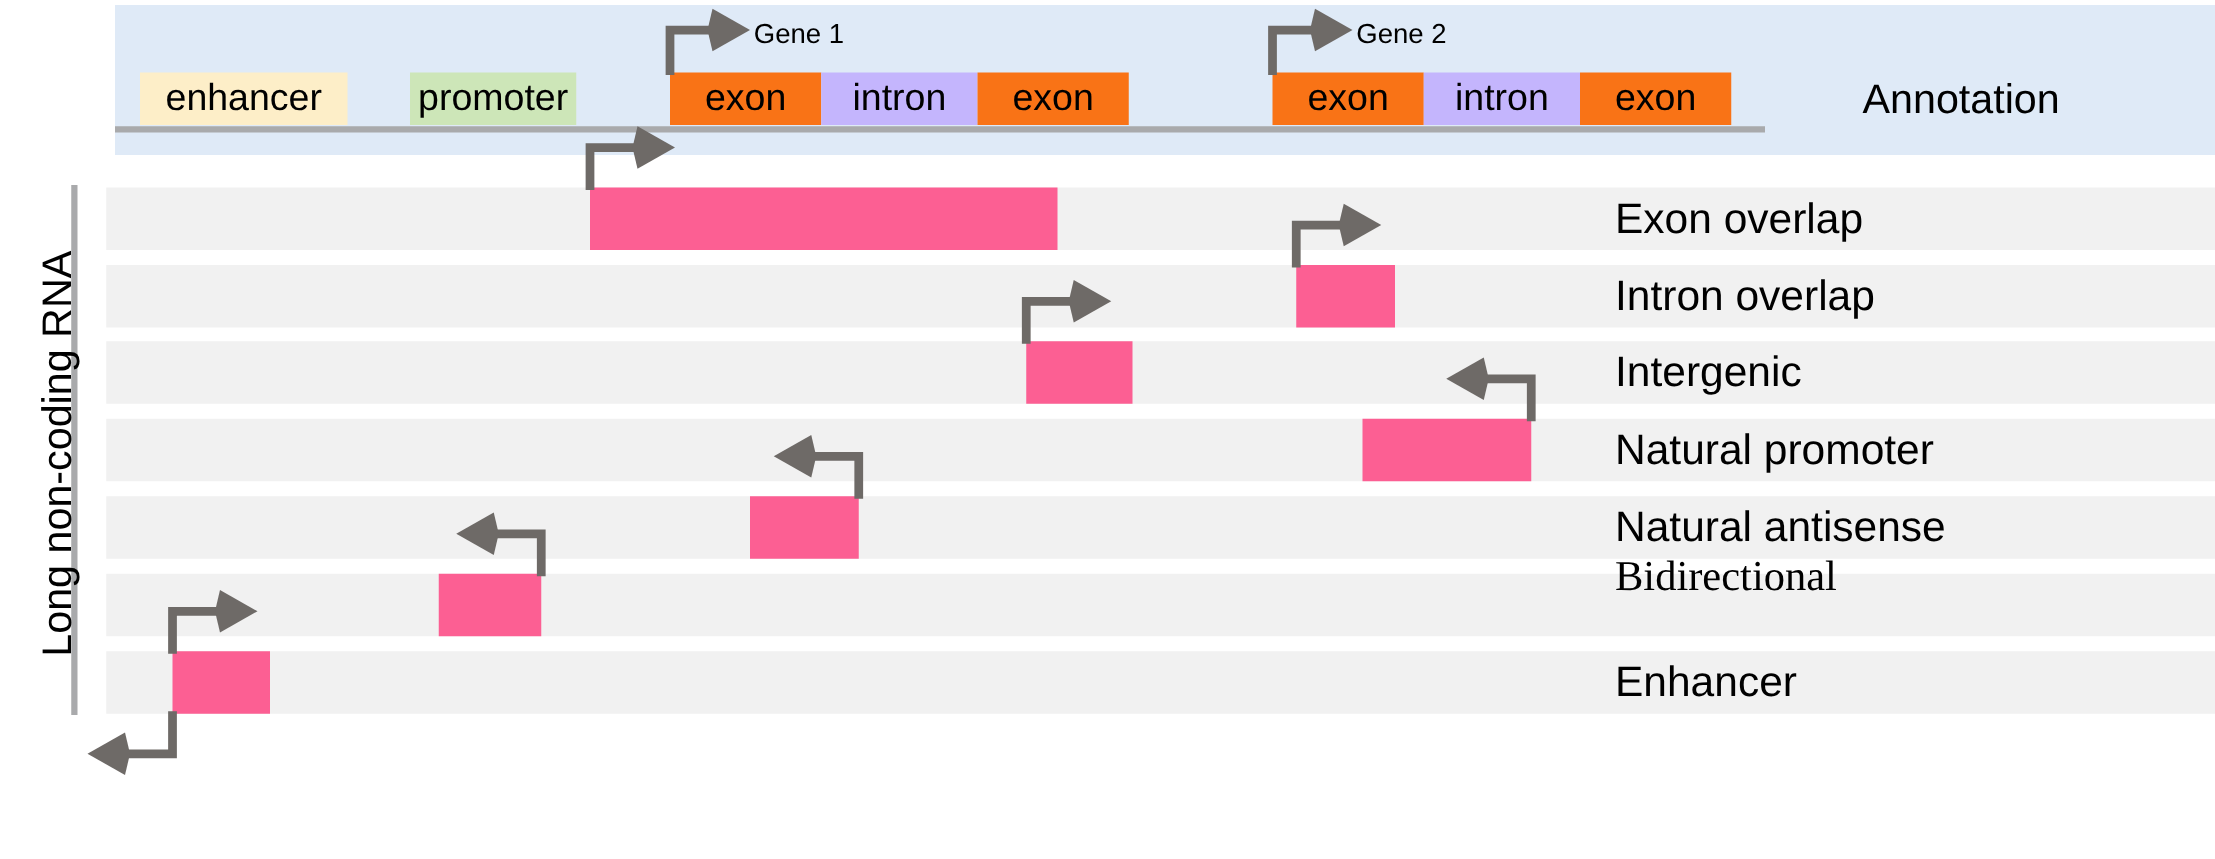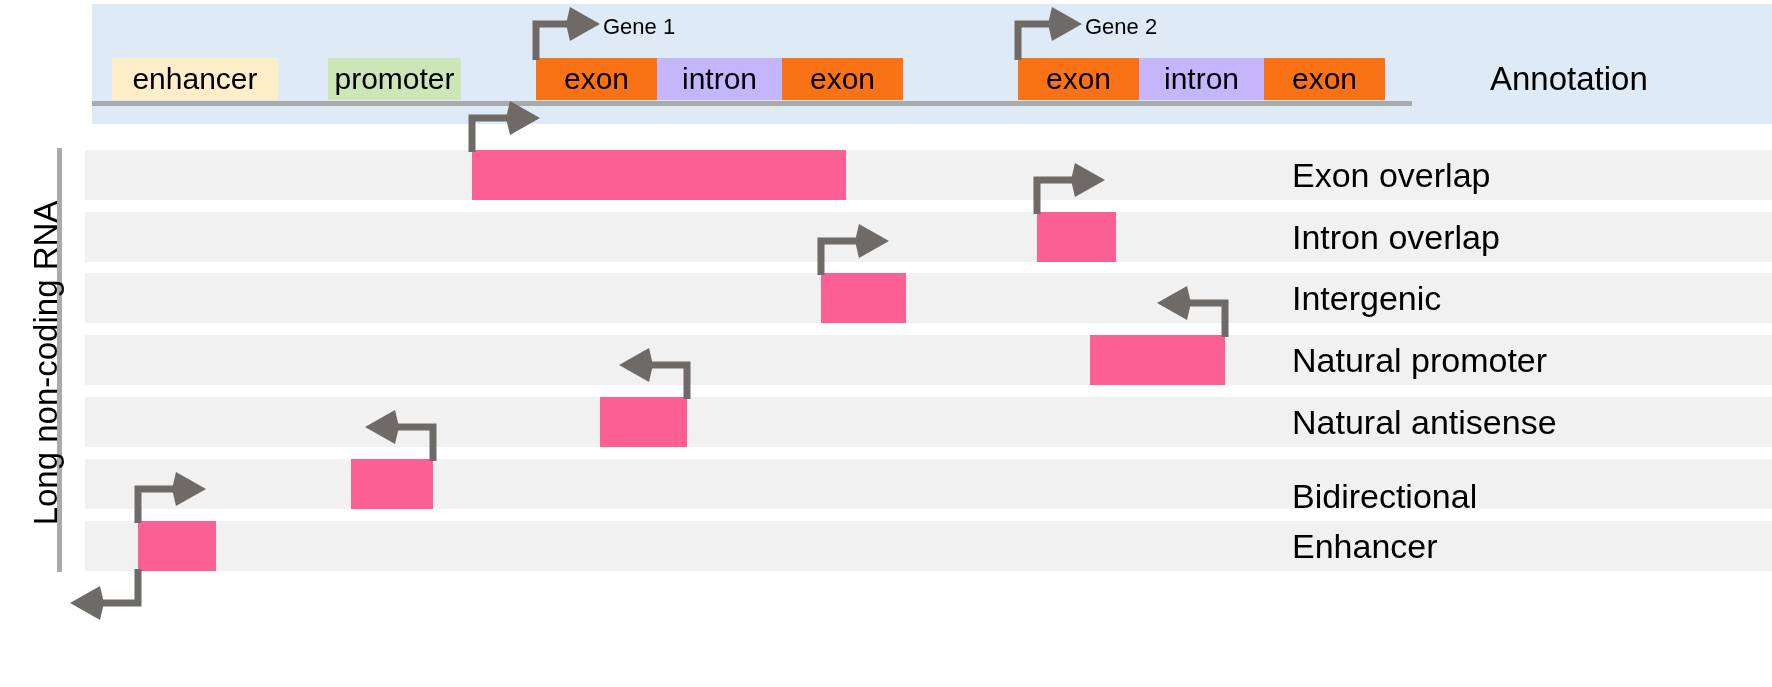--- a/index.html
+++ b/index.html
@@ -170,21 +170,21 @@
       </svg>
       <div class="row-band" style="top: 397px;"></div>
       <div class="lnc-bar" style="left: 600px; top: 397px; width: 87px;"></div>
       <div class="row-label" style="top: 397px;">Natural antisense</div>
       <svg class="arrow-svg" width="128" height="94" style="left: 589px; top: 335px;">
         <path d="M 98 64 L 98 30 L 56 30" fill="none" stroke="#6e6a67" stroke-width="7" stroke-linecap="butt"></path>
         <path d="M 30 30 L 60 13 L 64 30 L 60 47 Z" fill="#6e6a67"></path>
       </svg>
       <div class="row-band" style="top: 459px;"></div>
       <div class="lnc-bar" style="left: 351px; top: 459px; width: 82px;"></div>
-      <div class="row-label" style="top: 471px;">Bidirectional</div>
+      <div class="row-label" style="top: 437px; font-family: Liberation Serif, serif;">Bidirectional</div>
       <svg class="arrow-svg" width="128" height="94" style="left: 335px; top: 397px;">
         <path d="M 98 64 L 98 30 L 56 30" fill="none" stroke="#6e6a67" stroke-width="7" stroke-linecap="butt"></path>
         <path d="M 30 30 L 60 13 L 64 30 L 60 47 Z" fill="#6e6a67"></path>
       </svg>
       <div class="row-band" style="top: 521px;"></div>
       <div class="lnc-bar" style="left: 138px; top: 521px; width: 78px;"></div>
       <div class="row-label" style="top: 521px;">Enhancer</div>
       <svg class="arrow-svg" width="128" height="94" style="left: 108px; top: 459px;">
         <path d="M 30 64 L 30 30 L 72 30" fill="none" stroke="#6e6a67" stroke-width="7" stroke-linecap="butt"></path>
         <path d="M 98 30 L 68 13 L 64 30 L 68 47 Z" fill="#6e6a67"></path>

